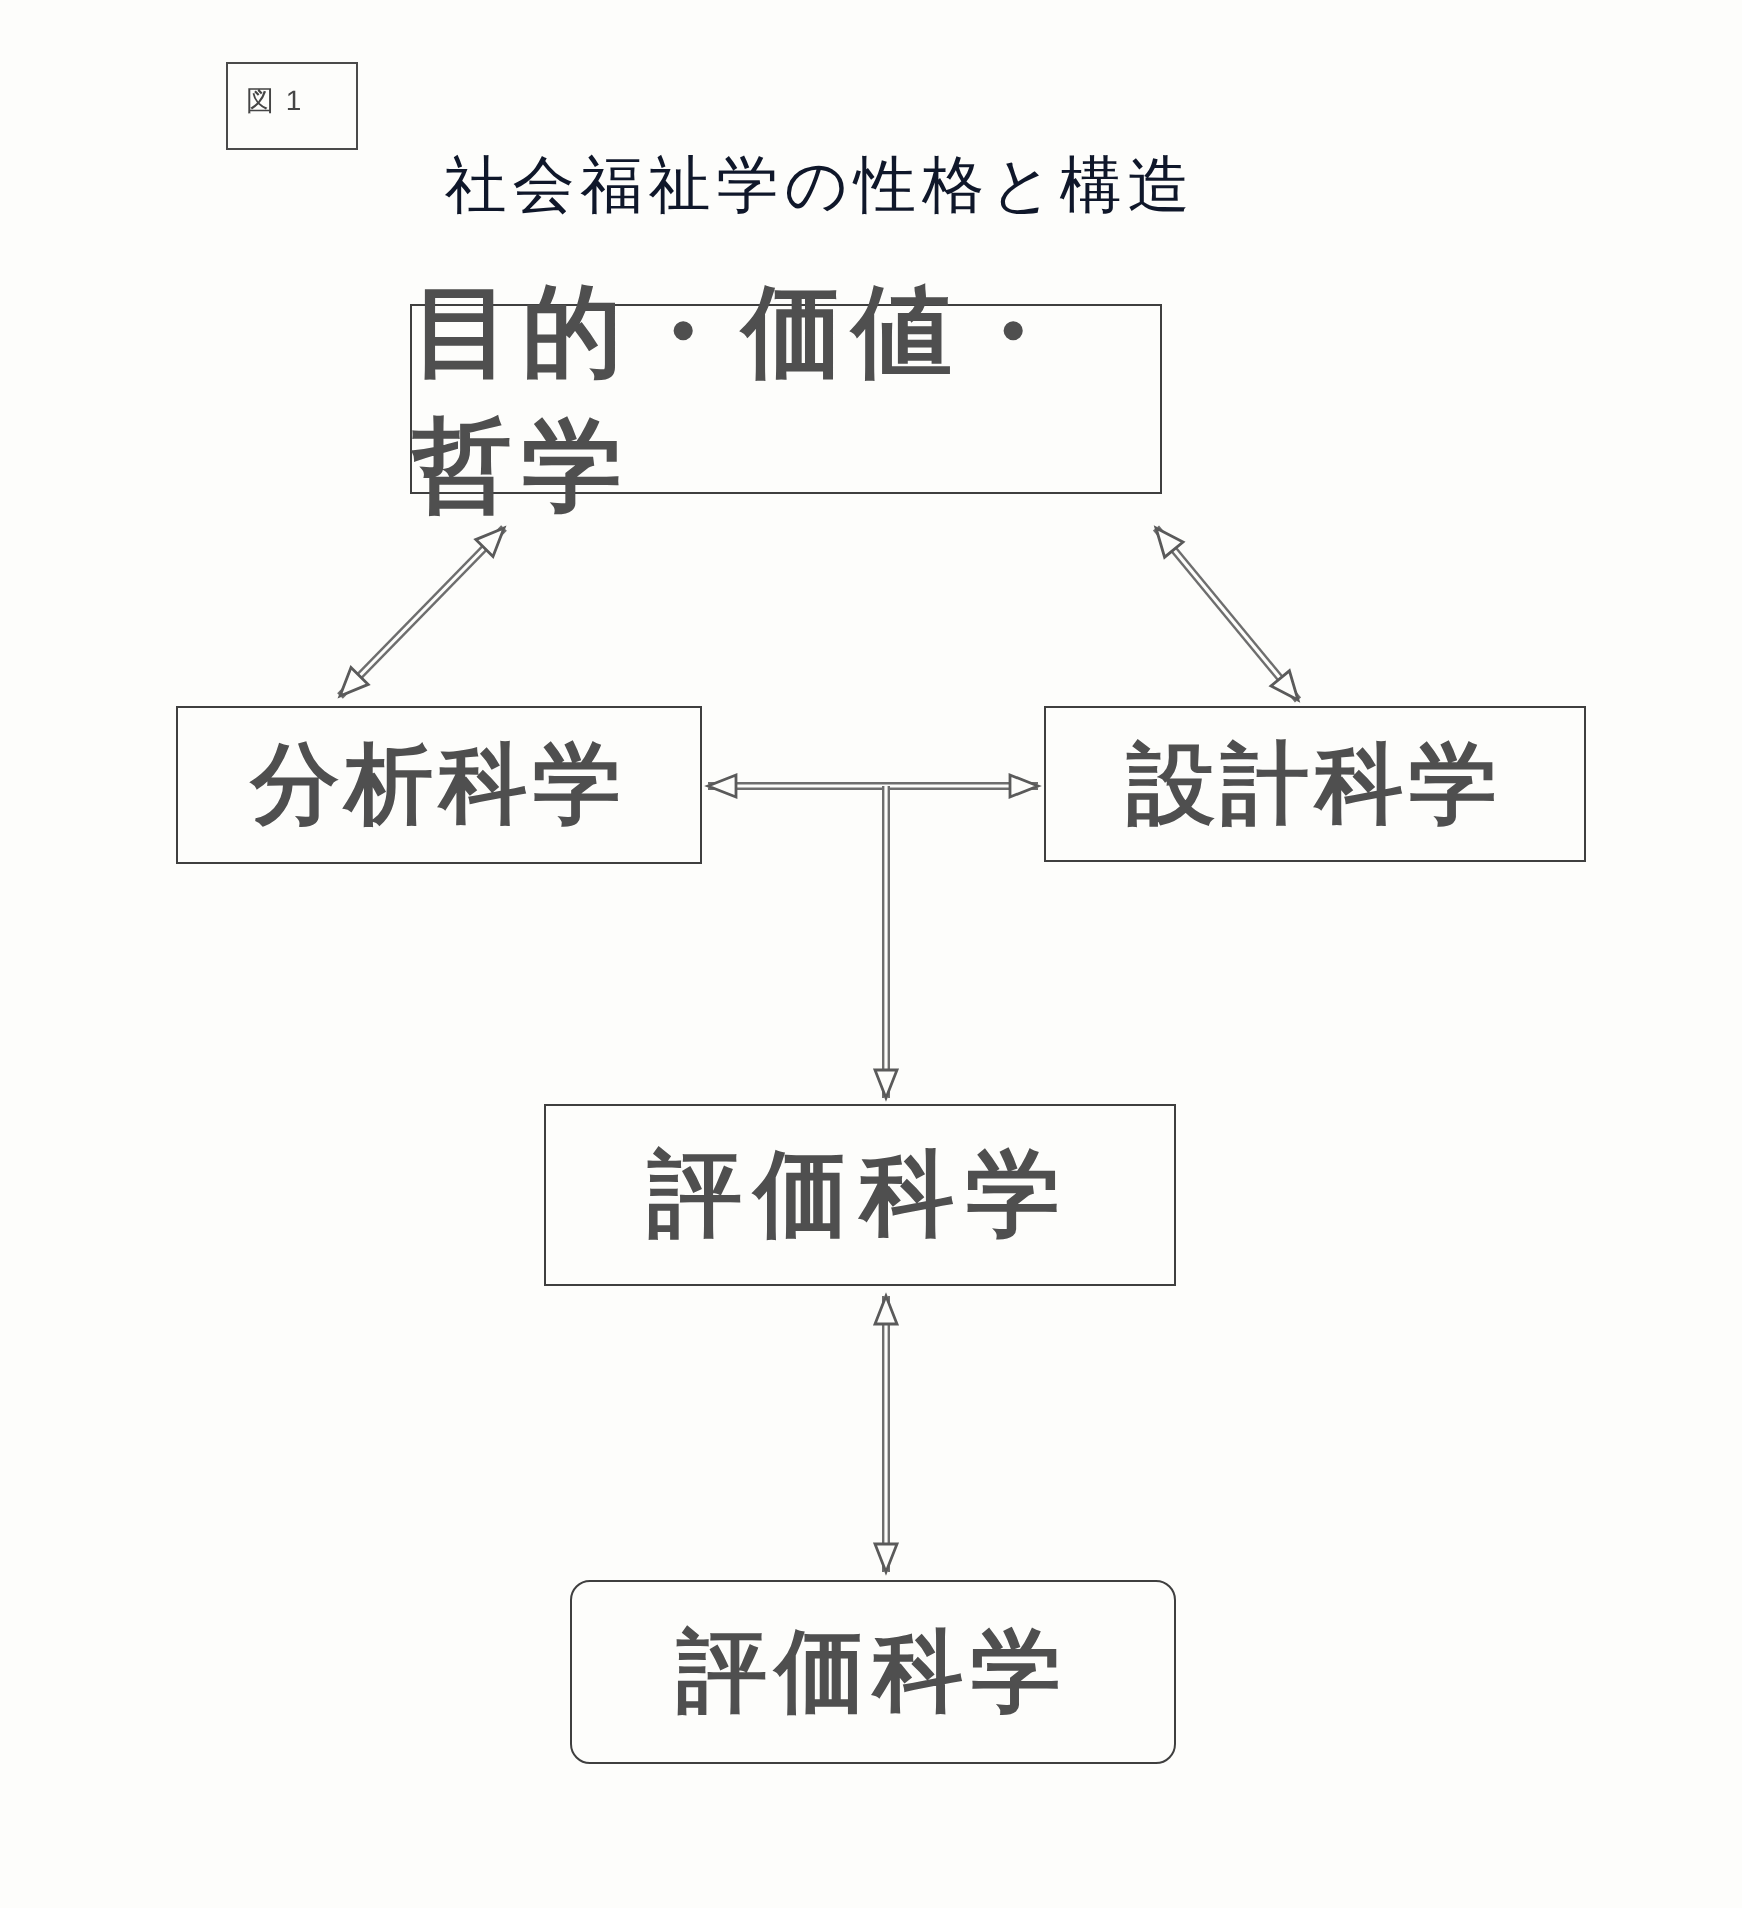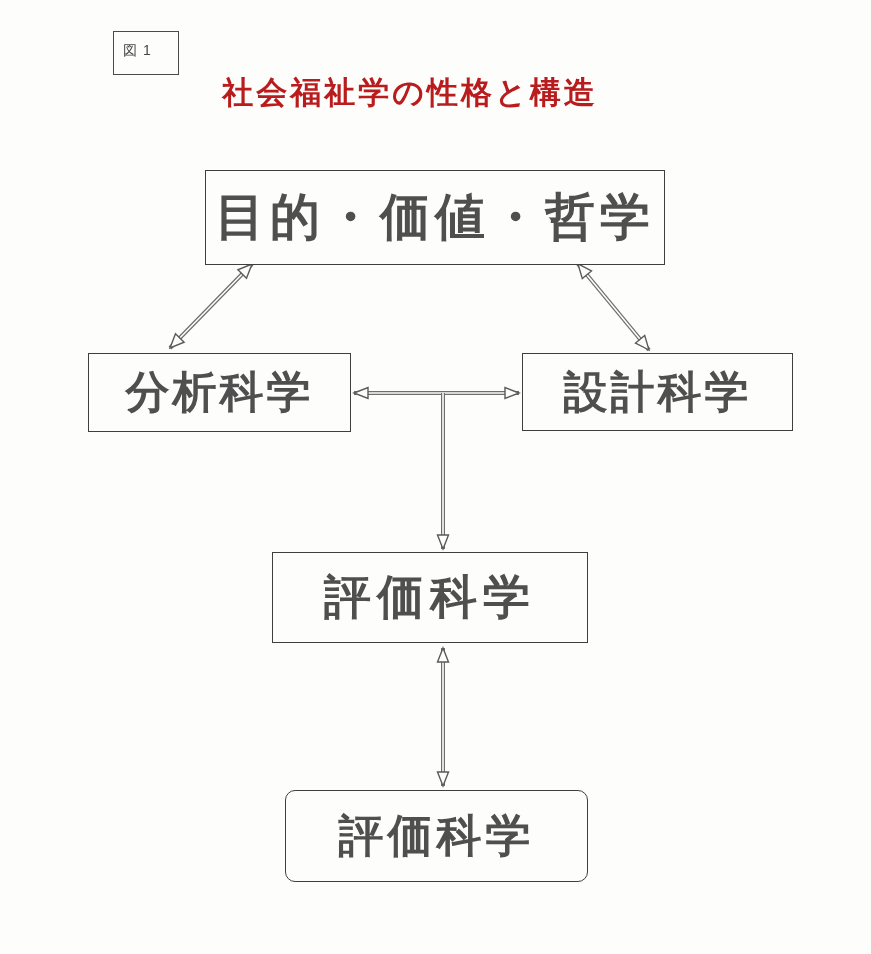--- a/index.html
+++ b/index.html
@@ -21,31 +21,31 @@
   .fig-tag{
     position:absolute;left:113px;top:31px;width:66px;height:44px;
     border:1.5px solid #4a4a4a;background:var(--paper);
     display:flex;align-items:center;
     box-sizing:border-box;padding-left:9px;padding-bottom:4px;
     font-size:14px;color:var(--text);letter-spacing:1px;
   }
   .title{
     position:absolute;left:150px;top:70px;width:520px;height:46px;
     margin:0;text-align:center;
-    font-size:31px;font-weight:bold;color:#b91c1c;letter-spacing:3px;
+    font-size:31px;font-weight:normal;color:#0f172a;letter-spacing:3px;
     line-height:46px;
   }
   .node{
     position:absolute;box-sizing:border-box;
     border:1.6px solid var(--box-border);
     background:var(--paper);
     display:flex;align-items:center;justify-content:center;
     font-weight:bold;color:#4f4f4f;
   }
-  .node-purpose{left:205px;top:170px;width:460px;height:95px;font-size:50px;letter-spacing:5px;}
+  .node-purpose{left:205px;top:152px;width:376px;height:95px;font-size:50px;letter-spacing:5px;}
   .node-analysis{left:88px;top:353px;width:263px;height:79px;font-size:44px;letter-spacing:3px;}
   .node-design{left:522px;top:353px;width:271px;height:78px;font-size:44px;letter-spacing:3px;}
   .node-practice{left:272px;top:552px;width:316px;height:91px;font-size:47px;letter-spacing:6px;}
   .node-evaluation{left:285px;top:790px;width:303px;height:92px;font-size:45px;letter-spacing:4px;border-radius:10px;}
   .shaft-outer{stroke:var(--arrow-line);stroke-width:4;fill:none;}
   .shaft-inner{stroke:var(--paper);stroke-width:1.6;fill:none;}
   .head{fill:var(--paper);stroke:var(--arrow-outline);stroke-width:1.4;stroke-linejoin:miter;}
 </style>
 </head>
 <body>

